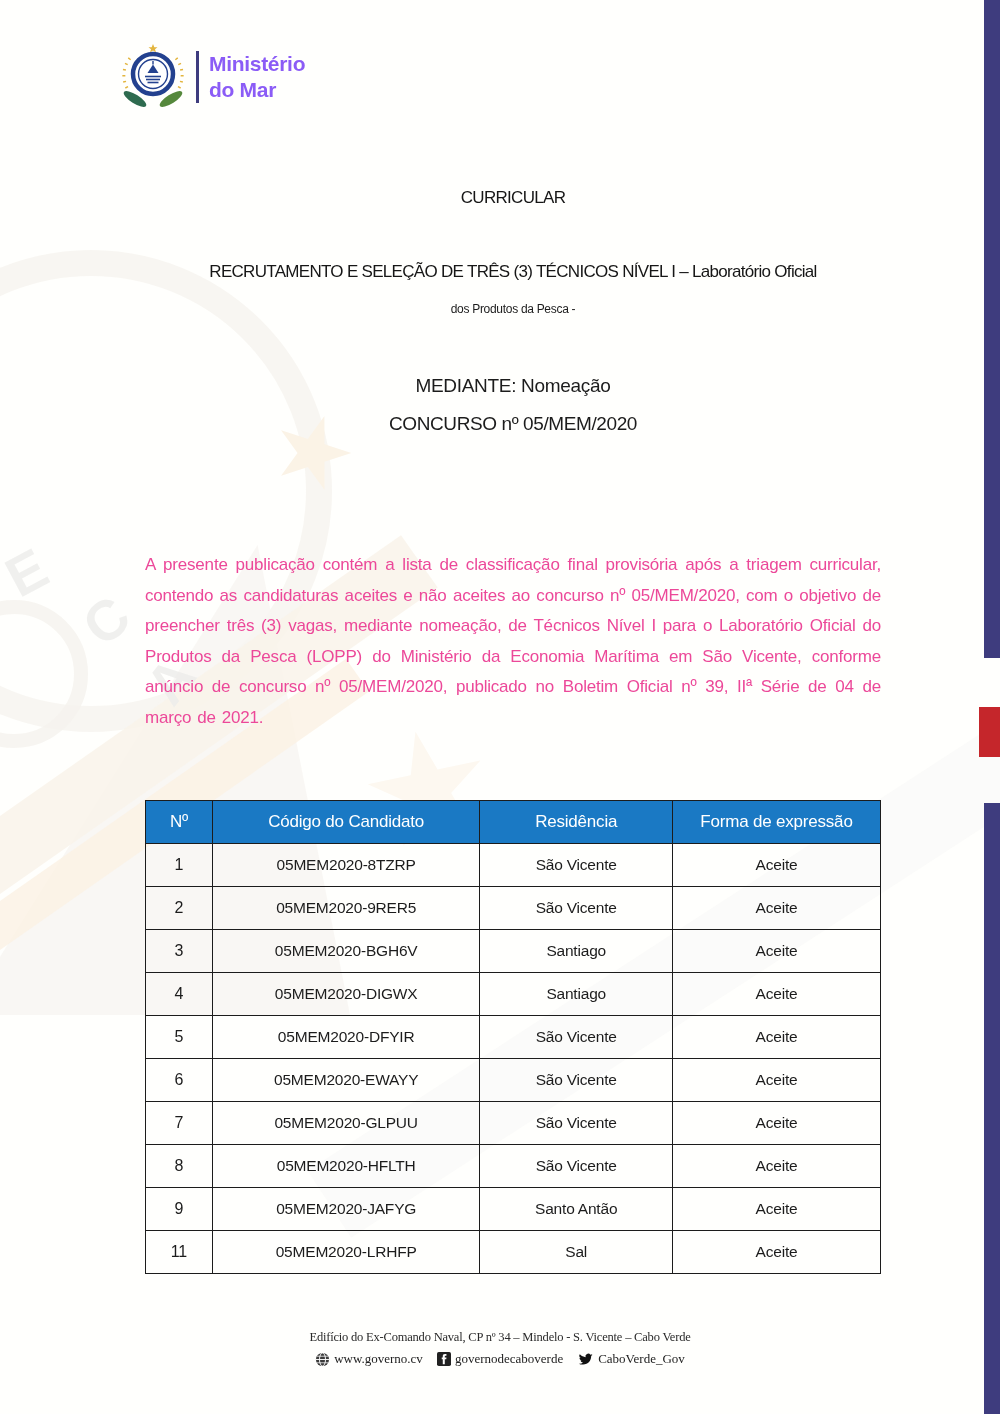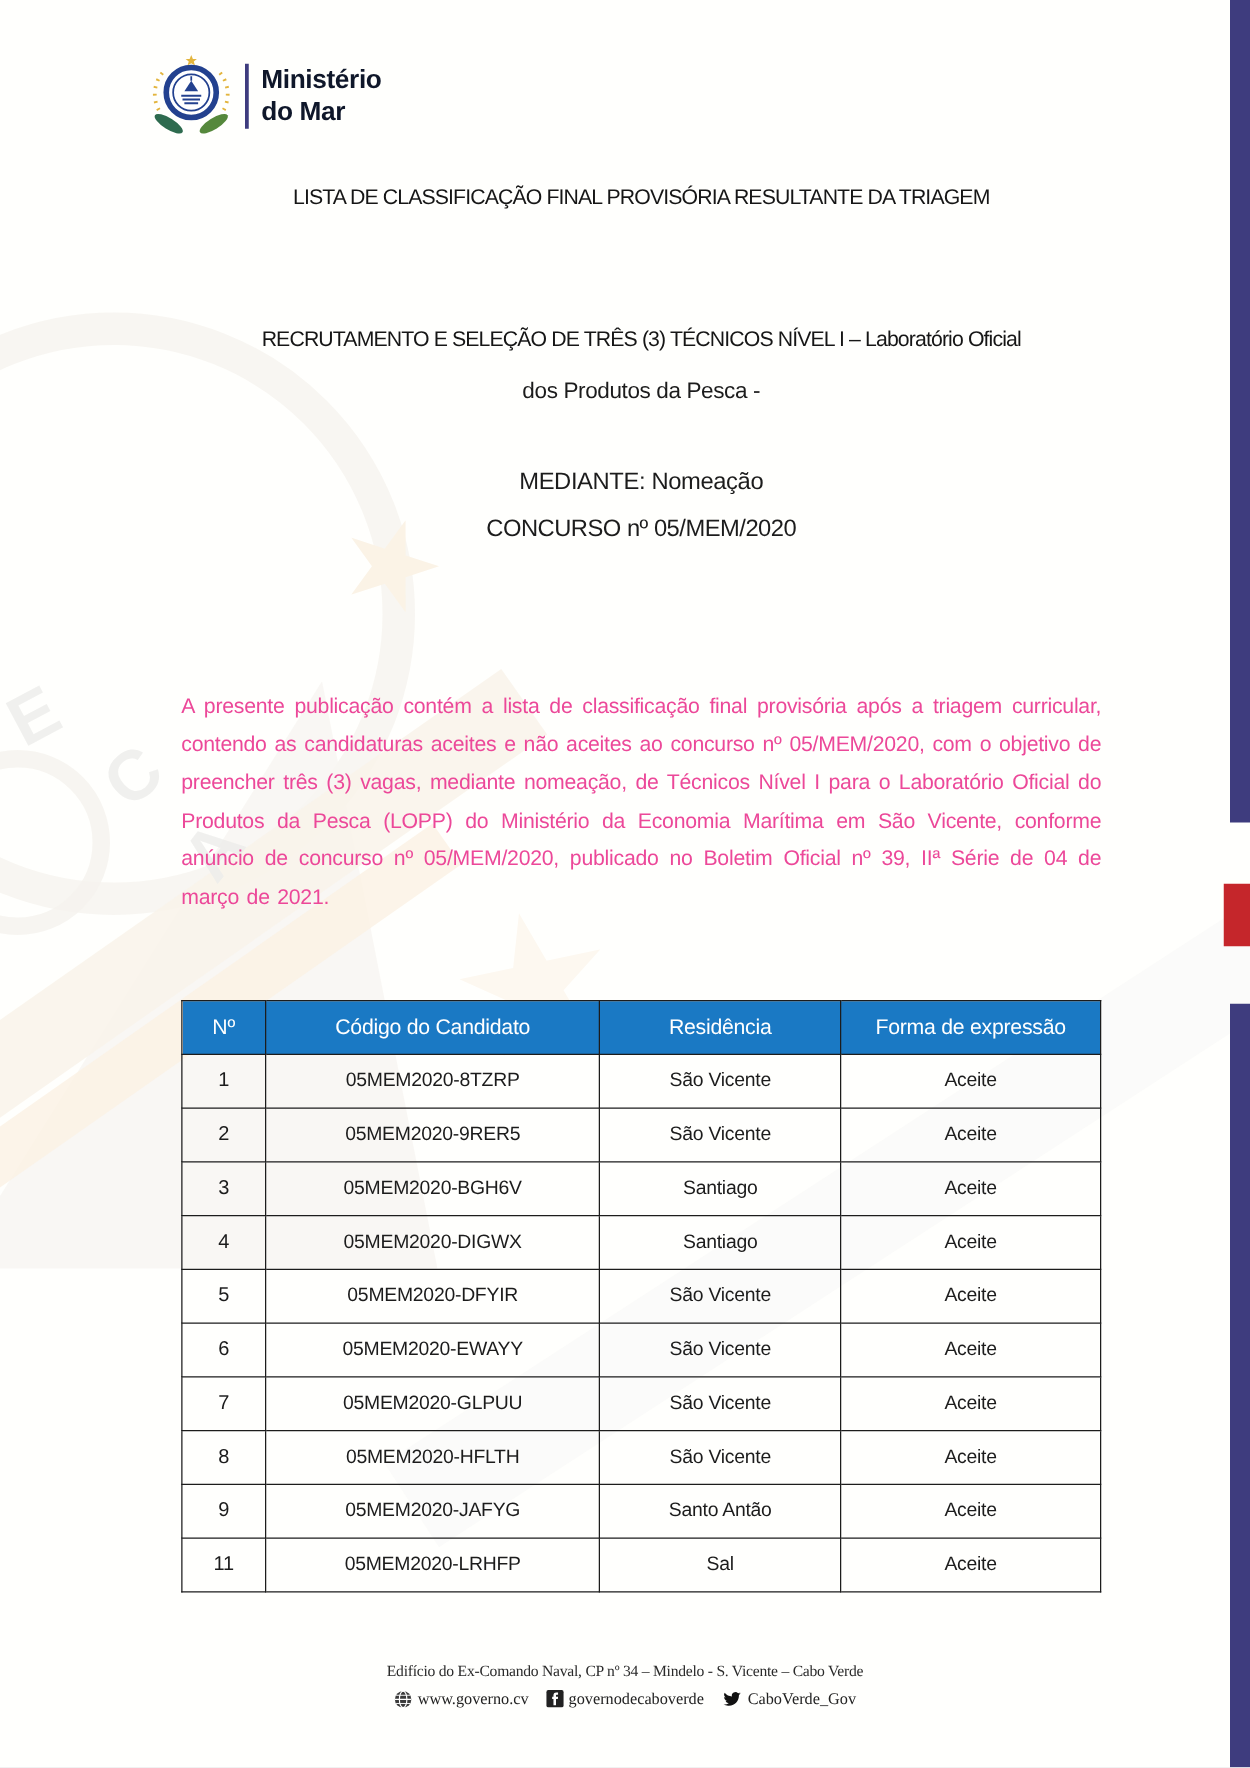--- a/index.html
+++ b/index.html
@@ -20,28 +20,28 @@
   .wm-star2{left:360px;top:700px;font-size:150px;color:#fdf8f0;transform:rotate(-12deg);}
   .wm-letter{position:absolute;font-size:56px;font-weight:bold;color:#ededeb;opacity:.8;}
   
   .bar-navy-top{position:absolute;right:0;top:0;width:16px;height:658px;background:#3E3C7E;z-index:3;}
   .bar-red{position:absolute;right:0;top:707px;width:21px;height:50px;background:#C5262B;z-index:3;}
   .bar-navy-bottom{position:absolute;right:0;top:803px;width:16px;height:611px;background:#3E3C7E;z-index:3;}
   
   .logo{position:absolute;left:118px;top:42px;display:flex;align-items:center;z-index:2;}
   .logo svg{display:block;}
   .logo-divider{width:3px;height:52px;background:#3E3C7E;margin:0 10px 0 8px;}
-  .logo-text{font-size:21px;font-weight:bold;color:#0f172a;line-height:26px;letter-spacing:-.3px;}
+  .logo-text{font-size:21px;font-weight:bold;color:#8b5cf6;line-height:26px;letter-spacing:-.3px;}
   
   .center-line{position:absolute;left:145px;width:736px;text-align:center;z-index:2;}
   .caps{font-size:17px;letter-spacing:-.7px;color:#161616;white-space:nowrap;}
   .t1{top:148px;}
   .t2{top:188px;}
   .s1{top:262px;}
-  .s2{top:302px;font-size:18px;letter-spacing:-.3px;}
+  .s2{top:302px;font-size:12px;letter-spacing:-.3px;}
   .mediante{top:375px;font-size:19px;letter-spacing:-.3px;}
   .concurso{top:413px;font-size:19px;letter-spacing:-.4px;}
   .sec1{top:496px;}
   .sec2{top:766px;}
   .sec-num{margin-right:26px;}
   .para{
     position:absolute;left:145px;top:533px;width:736px;z-index:2;
     font-size:17px;line-height:30.6px;letter-spacing:-.2px;word-spacing:1.5px;
     text-align:justify;color:#ec4899;
   }
@@ -101,21 +101,21 @@
         <ellipse cx="53" cy="57" rx="13" ry="4.5" fill="#55883C" transform="rotate(-32 53 57)"></ellipse>
       </svg>
     </span>
     <span class="logo-divider"></span>
     <span class="logo-text">
       <span style="display:block">Ministério</span>
       <span style="display:block">do Mar</span>
     </span>
   </div>
 
-  <div class="center-line caps t1">LISTA DE CLASSIFICAÇÃO FINAL PROVISÓRIA RESULTANTE DA TRIAGEM</div>
+  <div class="center-line caps t2">CURRICULAR</div>
   <div class="center-line caps s1">RECRUTAMENTO E SELEÇÃO DE TRÊS (3) TÉCNICOS NÍVEL I – Laboratório Oficial</div>
   <div class="center-line s2">dos Produtos da Pesca -</div>
   <div class="center-line mediante">MEDIANTE: Nomeação</div>
   <div class="center-line concurso">CONCURSO nº 05/MEM/2020</div>
 
 
   <p class="para">A presente publicação contém a lista de classificação final provisória após a triagem curricular, contendo as candidaturas aceites e não aceites ao concurso nº 05/MEM/2020, com o objetivo de preencher três (3) vagas, mediante nomeação, de Técnicos Nível I para o Laboratório Oficial do Produtos da Pesca (LOPP) do Ministério da Economia Marítima em São Vicente, conforme anúncio de concurso nº 05/MEM/2020, publicado no Boletim Oficial nº 39, IIª Série de 04 de março de 2021.</p>
 
 
   <div class="tbl-wrap">

